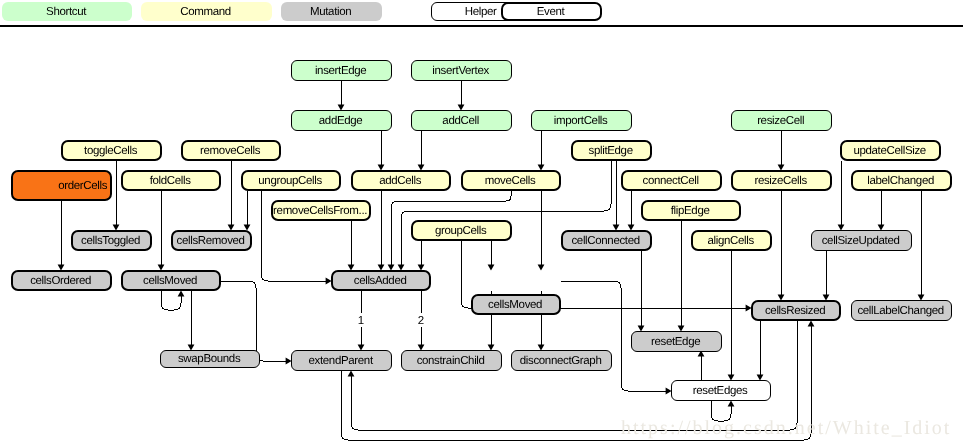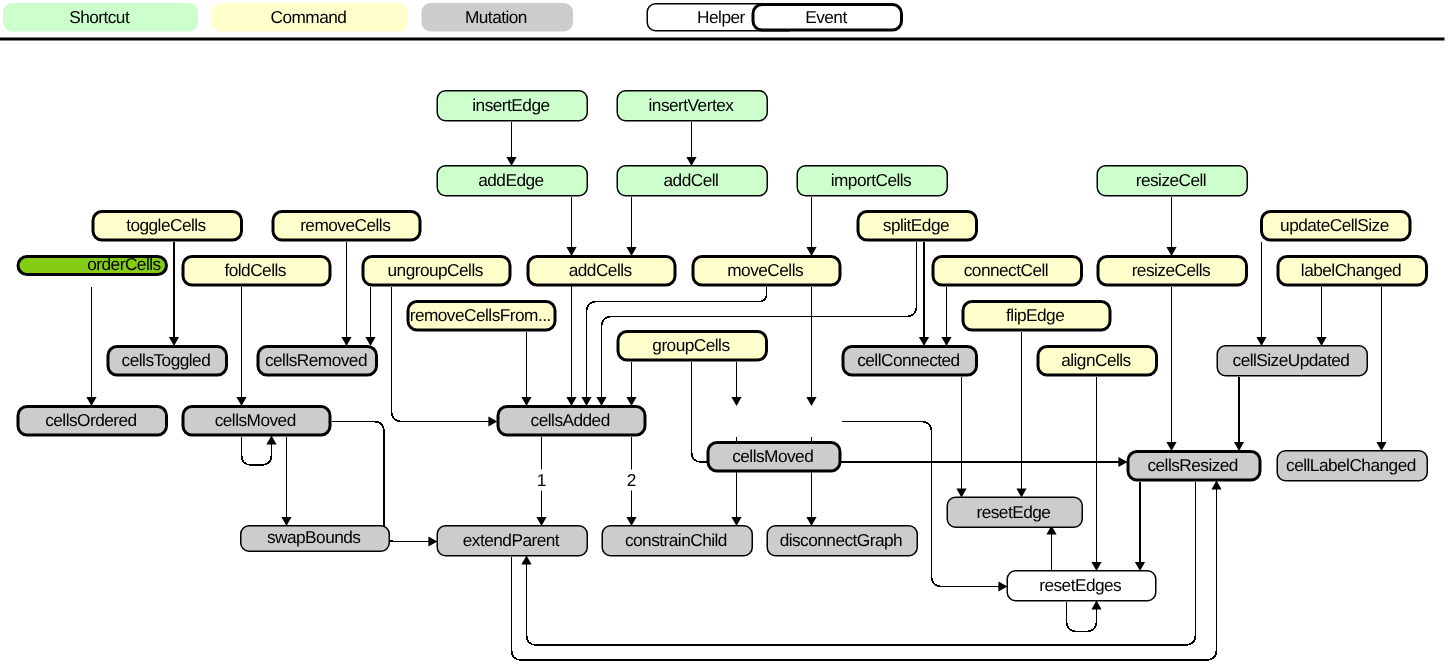--- a/index.html
+++ b/index.html
@@ -216,21 +216,21 @@
       <div class="nodebox" style="left: 291px; top: 60px; width: 101px; height: 21px; background: rgb(204, 255, 204);">insertEdge</div>
       <div class="nodebox" style="left: 411px; top: 60px; width: 101px; height: 21px; background: rgb(204, 255, 204);">insertVertex</div>
       <div class="nodebox" style="left: 291px; top: 110px; width: 101px; height: 21px; background: rgb(204, 255, 204);">addEdge</div>
       <div class="nodebox" style="left: 411px; top: 110px; width: 101px; height: 21px; background: rgb(204, 255, 204);">addCell</div>
       <div class="nodebox" style="left: 531px; top: 110px; width: 101px; height: 21px; background: rgb(204, 255, 204);">importCells</div>
       <div class="nodebox" style="left: 731px; top: 110px; width: 101px; height: 21px; background: rgb(204, 255, 204);">resizeCell</div>
       <div class="nodebox thick" style="left: 61px; top: 140px; width: 101px; height: 21px; background: rgb(255, 255, 204);">toggleCells</div>
       <div class="nodebox thick" style="left: 181px; top: 140px; width: 100px; height: 21px; background: rgb(255, 255, 204);">removeCells</div>
       <div class="nodebox thick" style="left: 571px; top: 140px; width: 81px; height: 21px; background: rgb(255, 255, 204);">splitEdge</div>
       <div class="nodebox thick" style="left: 840px; top: 140px; width: 101px; height: 21px; background: rgb(255, 255, 204);">updateCellSize</div>
-      <div class="nodebox thick" style="left: 11px; top: 170px; width: 101px; height: 14px; background: #84cc16; padding-left: 44px;">orderCells</div>
+      <div class="nodebox thick" style="left: 11px; top: 170px; width: 101px; height: 31px; background: #f97316; padding-left: 44px;">orderCells</div>
       <div class="nodebox thick" style="left: 121px; top: 170px; width: 100px; height: 21px; background: rgb(255, 255, 204);">foldCells</div>
       <div class="nodebox thick" style="left: 241px; top: 170px; width: 100px; height: 21px; background: rgb(255, 255, 204);">ungroupCells</div>
       <div class="nodebox thick" style="left: 351px; top: 170px; width: 100px; height: 21px; background: rgb(255, 255, 204);">addCells</div>
       <div class="nodebox thick" style="left: 461px; top: 170px; width: 100px; height: 21px; background: rgb(255, 255, 204);">moveCells</div>
       <div class="nodebox thick" style="left: 621px; top: 170px; width: 101px; height: 21px; background: rgb(255, 255, 204); text-align: right;">connectCell</div>
       <div class="nodebox thick" style="left: 731px; top: 170px; width: 101px; height: 21px; background: rgb(255, 255, 204);">resizeCells</div>
       <div class="nodebox thick" style="left: 851px; top: 170px; width: 101px; height: 21px; background: rgb(255, 255, 204);">labelChanged</div>
       <div class="nodebox thick" style="left: 271px; top: 200px; width: 100px; height: 21px; background: rgb(255, 255, 204);">removeCellsFrom...</div>
       <div class="nodebox thick" style="left: 641px; top: 200px; width: 100px; height: 21px; background: rgb(255, 255, 204);">flipEdge</div>
       <div class="nodebox thick" style="left: 411px; top: 220px; width: 101px; height: 21px; background: rgb(255, 255, 204);">groupCells</div>
@@ -245,13 +245,14 @@
       <div class="nodebox thick" style="left: 471px; top: 270px; width: 90px; height: 21px; background: rgb(204, 204, 204); margin-top: 24px;">cellsMoved</div>
       <div class="nodebox thick" style="left: 751px; top: 300px; width: 90px; height: 21px; background: rgb(204, 204, 204);">cellsResized</div>
       <div class="nodebox" style="left: 851px; top: 300px; width: 101px; height: 21px; background: rgb(204, 204, 204);">cellLabelChanged</div>
       <div class="nodebox" style="left: 631px; top: 331px; width: 91px; height: 21px; background: rgb(204, 204, 204);">resetEdge</div>
       <div class="nodebox" style="left: 160px; top: 350px; width: 100px; height: 18px; background: rgb(204, 204, 204);">swapBounds</div>
       <div class="nodebox" style="left: 291px; top: 350px; width: 101px; height: 21px; background: rgb(204, 204, 204);">extendParent</div>
       <div class="nodebox" style="left: 401px; top: 350px; width: 101px; height: 21px; background: rgb(204, 204, 204);">constrainChild</div>
       <div class="nodebox" style="left: 511px; top: 350px; width: 101px; height: 21px; background: rgb(204, 204, 204);">disconnectGraph</div>
       <div class="nodebox" style="left: 671px; top: 380px; width: 100px; height: 21px; background: rgb(255, 255, 255);">resetEdges</div>
     </div>
+  <div id="watermark" style="color: rgb(235, 232, 225);">https://blog.csdn.net/White_Idiot</div>
 </div>
 
 </body></html>

